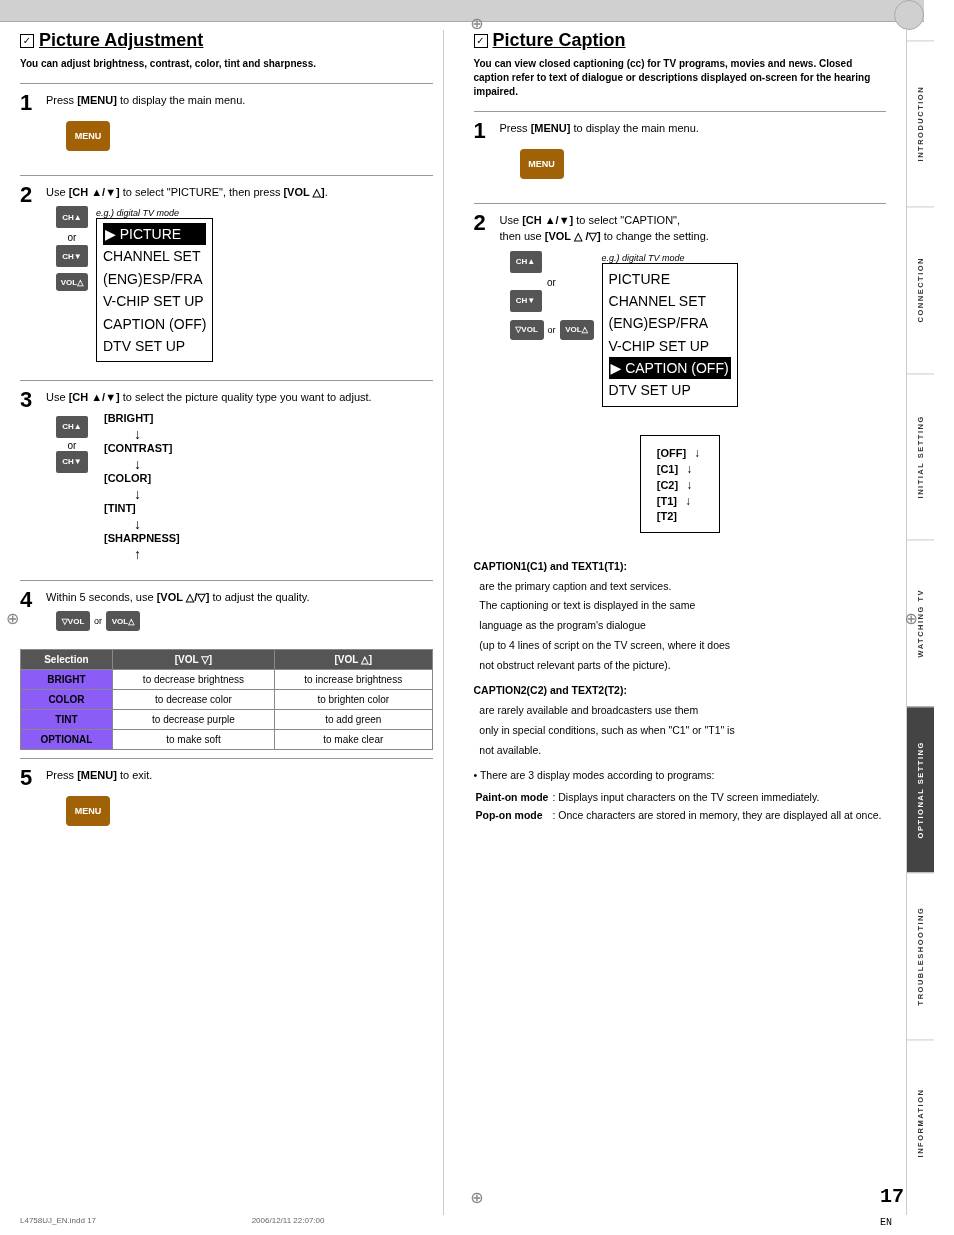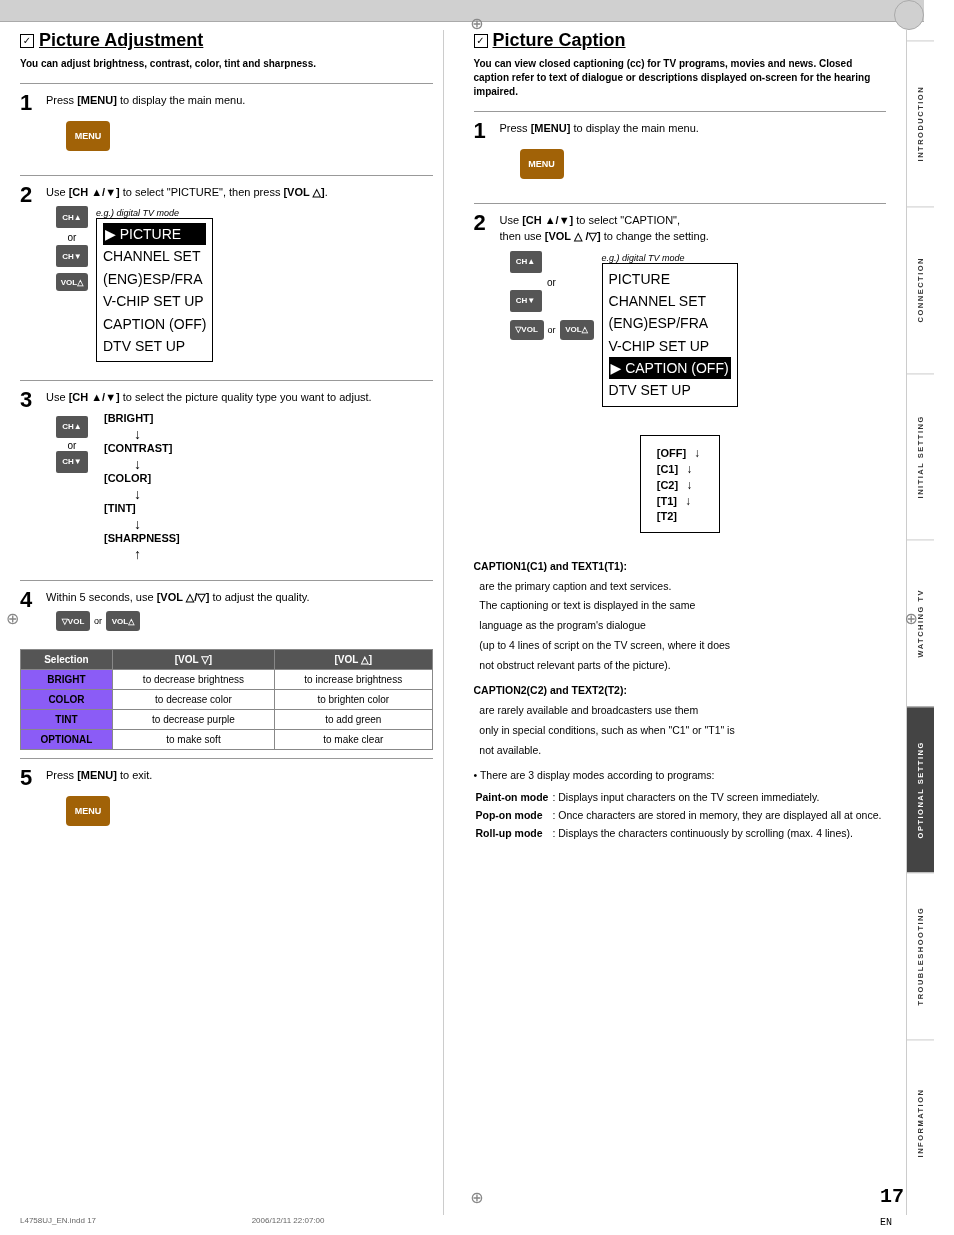--- a/index.html
+++ b/index.html
@@ -699,24 +699,20 @@
         <table style="margin-top:4px; font-size:10.5px; line-height:1.5;">
           <tbody>
               <tr>
             <td style="font-weight:bold; white-space:nowrap; vertical-align:top; padding-right:2px;">Paint-on mode</td>
             <td style="vertical-align:top;">: Displays input characters on the TV screen immediately.</td>
           </tr>
           <tr>
             <td style="font-weight:bold; white-space:nowrap; vertical-align:top; padding-right:2px;">Pop-on mode</td>
             <td style="vertical-align:top;">: Once characters are stored in memory, they are displayed all at once.</td>
           </tr>
-          <tr>
-            <td style="font-weight:bold; white-space:nowrap; vertical-align:top; padding-right:2px;">Roll-up mode</td>
-            <td style="vertical-align:top;">: Displays the characters continuously by scrolling (max. 4 lines).</td>
-          </tr>
         </tbody>
           </table>
       </div>
 
     </div>
 
     <div class="sidebar">
       <div class="sidebar-section">INTRODUCTION</div>
       <div class="sidebar-section">CONNECTION</div>
       <div class="sidebar-section">INITIAL SETTING</div>

